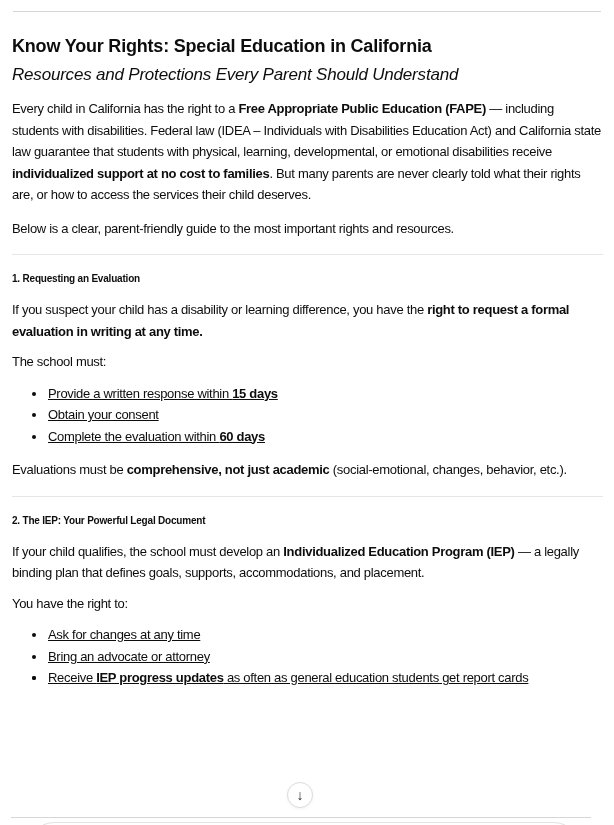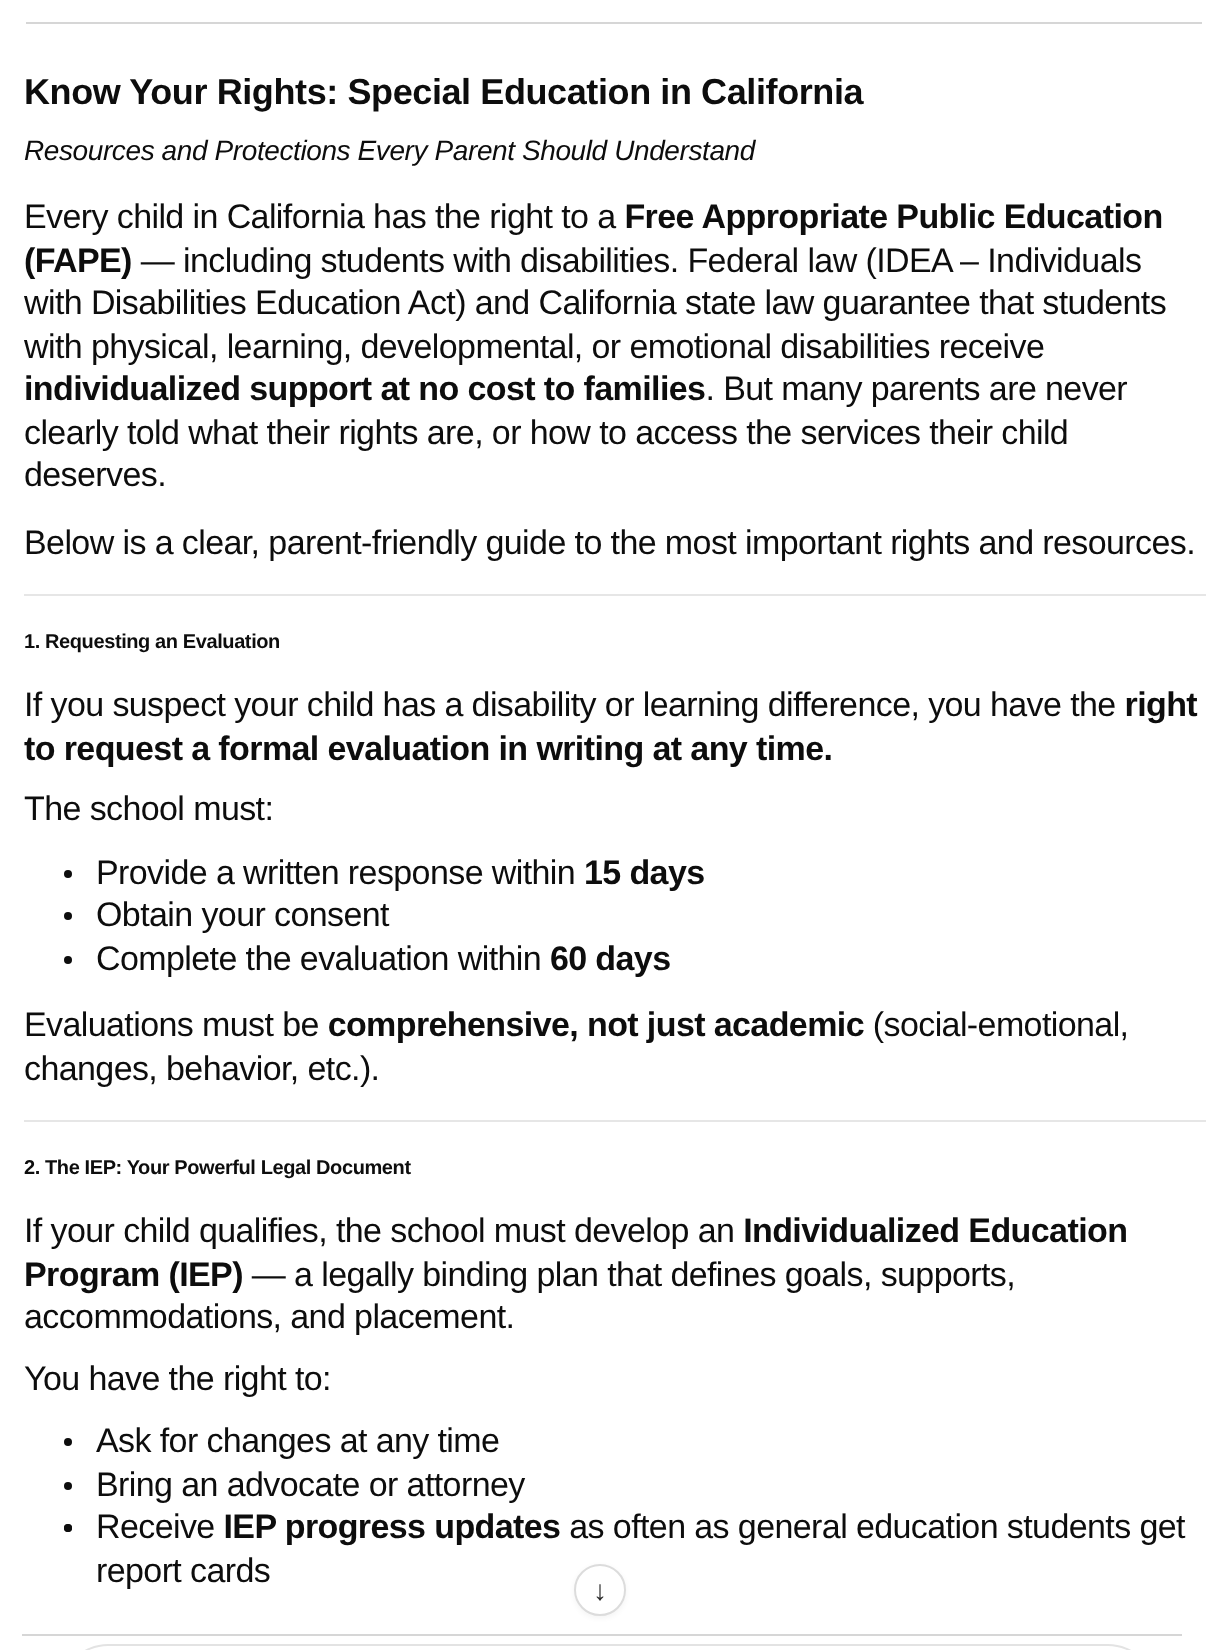--- a/index.html
+++ b/index.html
@@ -19,43 +19,43 @@
   }
   article{
     position:absolute; top:12px; left:0; width:614px;
     padding:0 11px 0 12px;
   }
   h1{
     font-size:18px; line-height:24px; font-weight:700;
     letter-spacing:-0.2px; margin-top:22px;
   }
   .subtitle{
-    font-size:14px; line-height:16px; font-style:italic;
+    font-size:17px; line-height:16px; font-style:italic;
     letter-spacing:-0.2px; margin-top:9px;
   }
   p,li{
-    font-size:17px; line-height:21.5px; letter-spacing:-0.3px;
+    font-size:13px; line-height:21.5px; letter-spacing:-0.3px;
   }
   p{margin-top:12px;}
   p.lead{margin-top:15px;}
   p.label{margin-top:9px;}
   strong{font-weight:700;}
   hr{
     border:none; border-top:1px solid var(--rule);
     margin:15px 0 0 0;
   }
   h2{
     font-size:10px; line-height:20px; font-weight:700;
     letter-spacing:-0.2px; margin-top:14px;
   }
   h2 + p{margin-top:10px;}
   ul{
     list-style:none; margin-top:10px;
   }
-  li{position:relative; padding-left:36px;}
+  li{position:relative; padding-left:36px;text-decoration:underline;}
   .bullet-dot{
     position:absolute; left:20px; top:9px; width:4px; height:4px;
     border-radius:50%; background:var(--text);
   }
   .scroll-btn{
     position:absolute; left:287px; top:782px; width:26px; height:26px;
     border-radius:50%; background:#ffffff;
     border:1px solid var(--button-border);
     box-shadow:0 1px 3px rgba(0,0,0,0.05);
     display:flex; align-items:center; justify-content:center;

